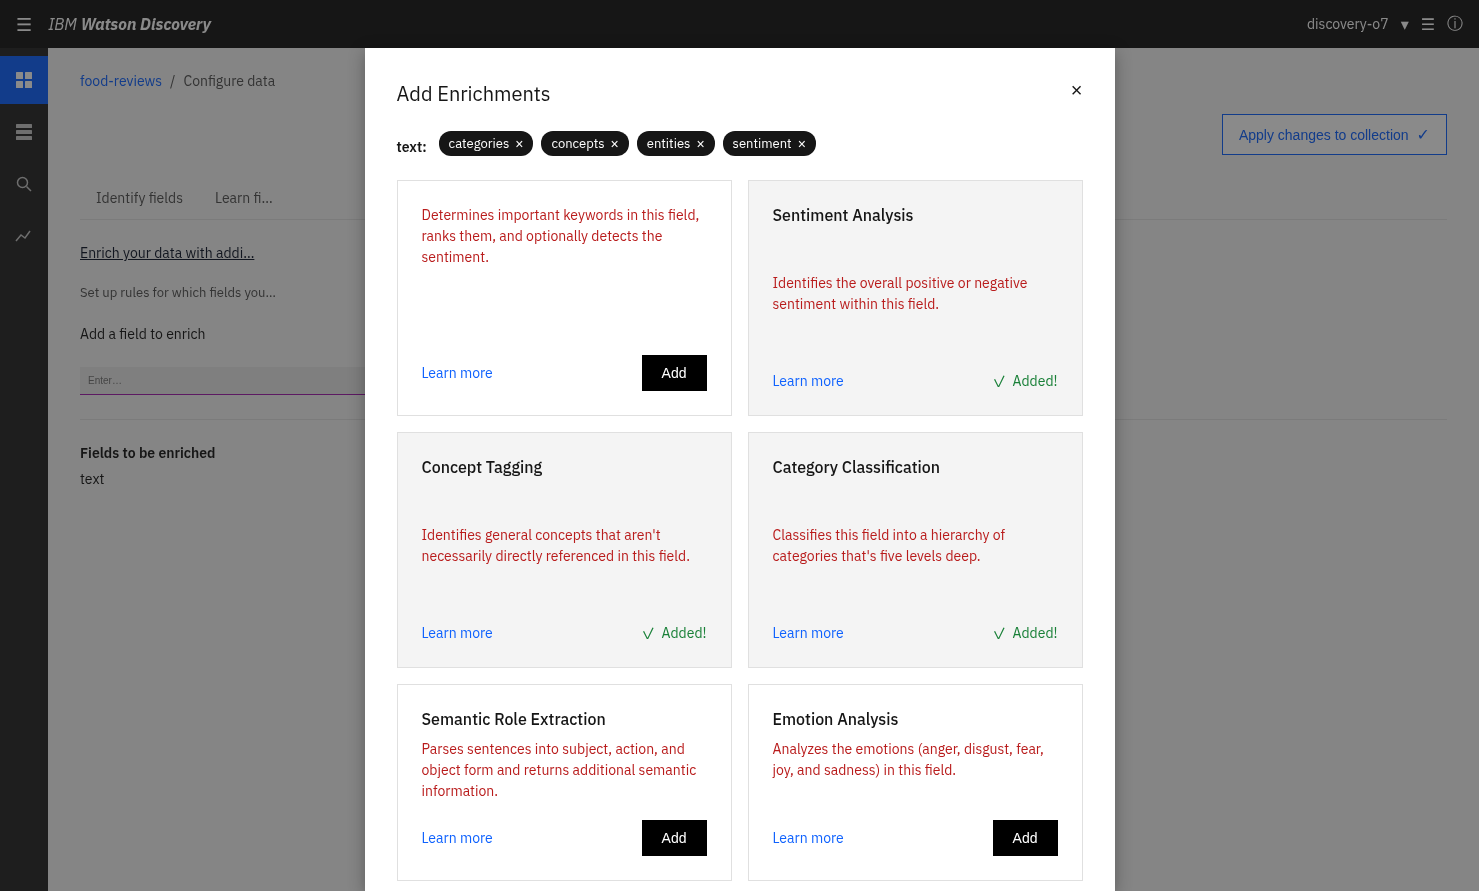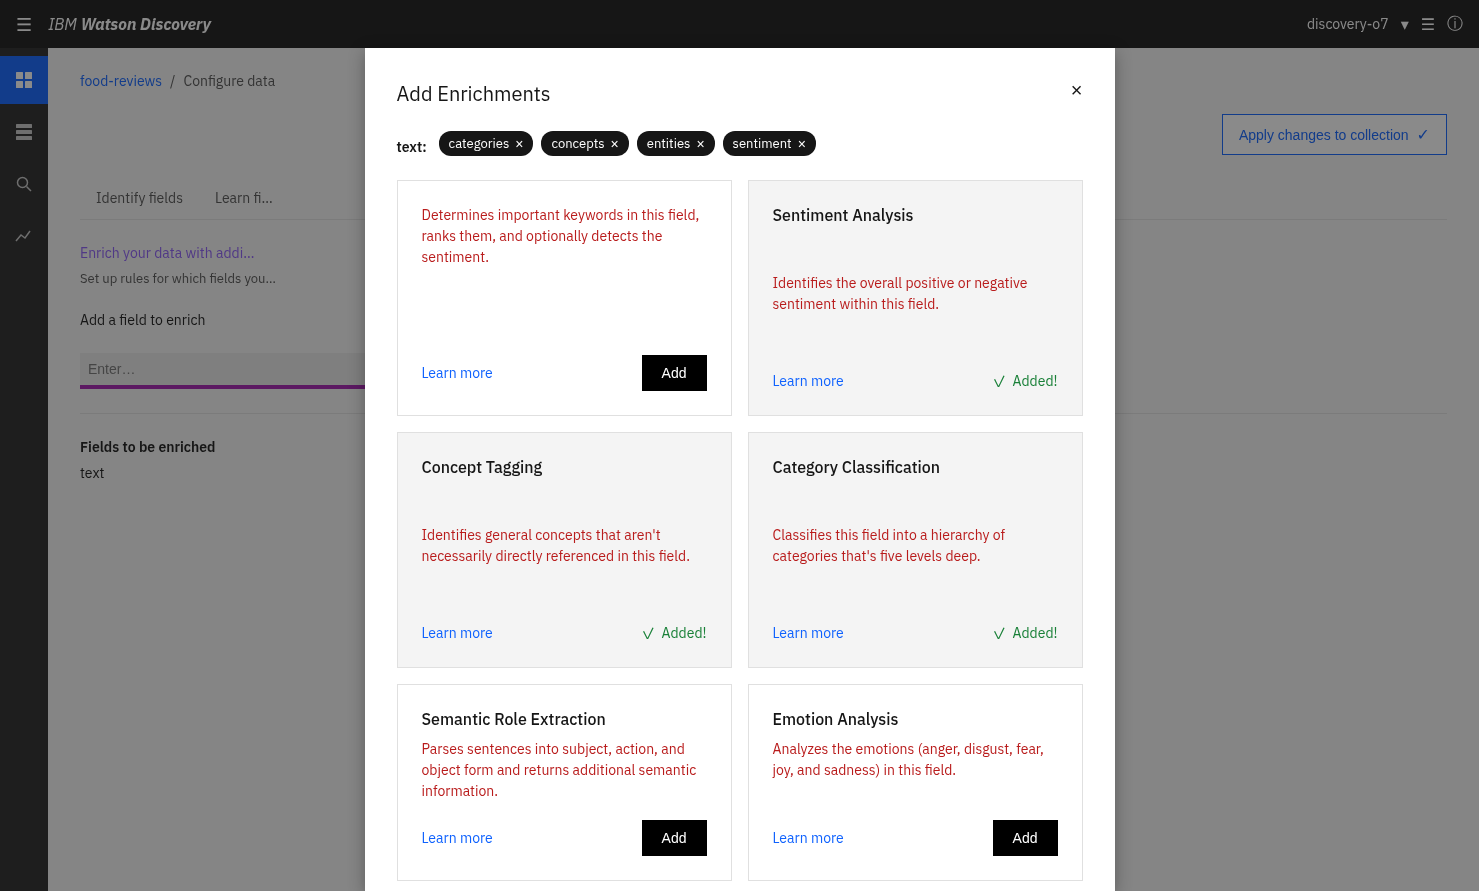--- a/index.html
+++ b/index.html
@@ -84,30 +84,30 @@
 
     .tabs { display: flex; border-bottom: 1px solid #e0e0e0; margin-bottom: 24px; }
     .tab {
       padding: 10px 16px;
       font-size: 14px;
       cursor: pointer;
       border-bottom: 2px solid transparent;
       color: #525252;
     }
 
-    .section-desc { font-size: 14px; margin-bottom: 8px; color: #8b5cf6; }
+    .section-desc { font-size: 14px; margin-bottom: 22px; color: #0f172a; text-decoration: underline; }
     .section-sub { font-size: 13px; color: #525252; margin-bottom: 24px; }
 
     .field-label { font-size: 14px; font-weight: 400; margin-bottom: 24px; }
     .field-input {
       border: none;
-      border-bottom: 4px solid #a21caf;
+      border-bottom: 1px solid #a21caf;
       background: #e8e8e8;
       padding: 8px;
-      font-size: 14px;
+      font-size: 10px;
       width: 300px;
     }
 
     .divider { border: none; border-top: 1px solid #e0e0e0; margin: 24px 0; }
 
     .enriched-fields-label { font-size: 14px; font-weight: 600; margin-bottom: 8px; }
     .enriched-field-value { font-size: 14px; color: #161616; }
 
     
     .overlay {

